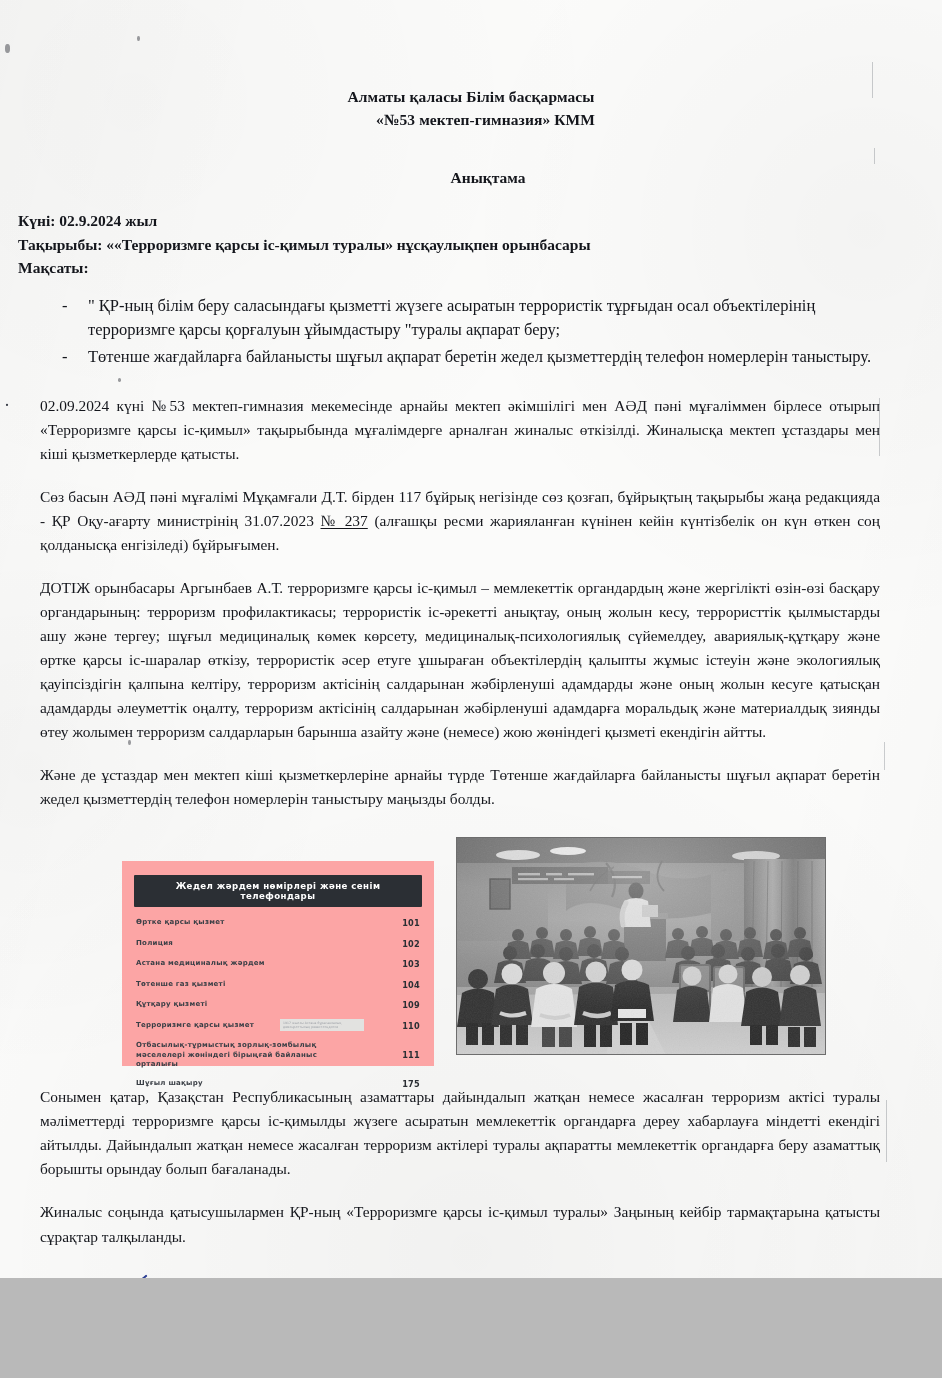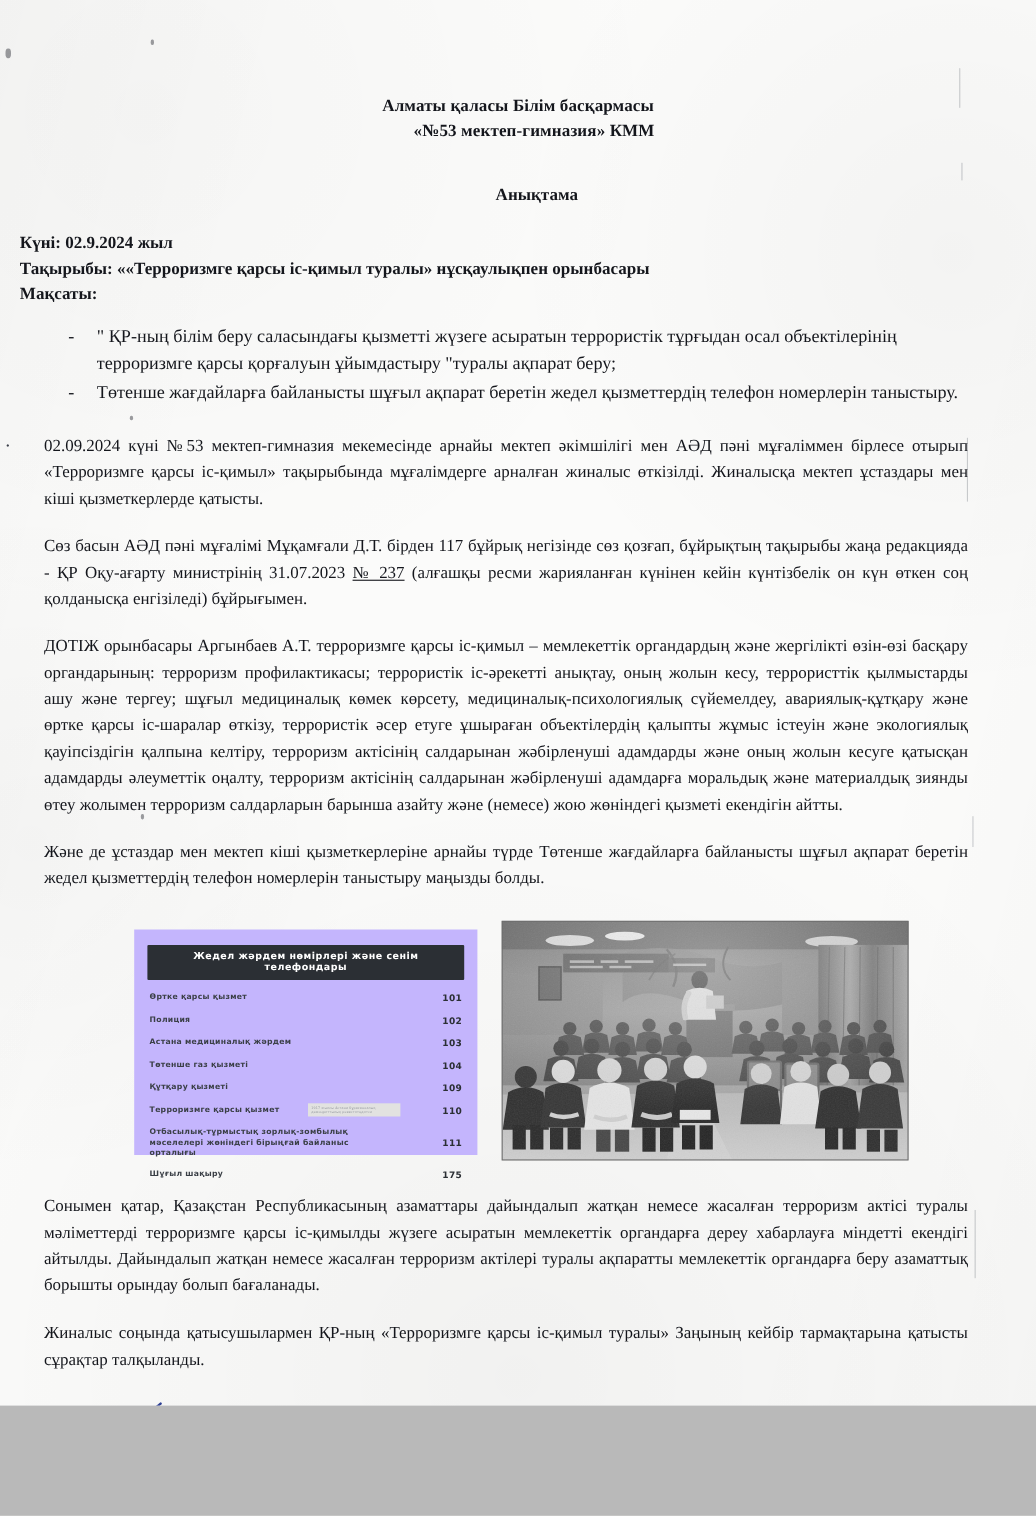--- a/index.html
+++ b/index.html
@@ -140,24 +140,24 @@
   .media {
     position: relative;
     margin: 26px 0 0 0;
     height: 222px;
   }
 
   
   .infobox {
     position: absolute;
     left: 122px;
-    top: 8px;
+    top: 24px;
     width: 312px;
     height: 205px;
-    background: #c4b5fd;
+    background: #fca5a5;
     padding: 0;
   }
   .info-title {
     margin: 14px 12px 0 12px;
     background: #2b2f34;
     color: #ffffff;
     font-family: "DejaVu Sans", sans-serif;
     font-weight: bold;
     font-size: 8.6px;
     letter-spacing: .45px;

